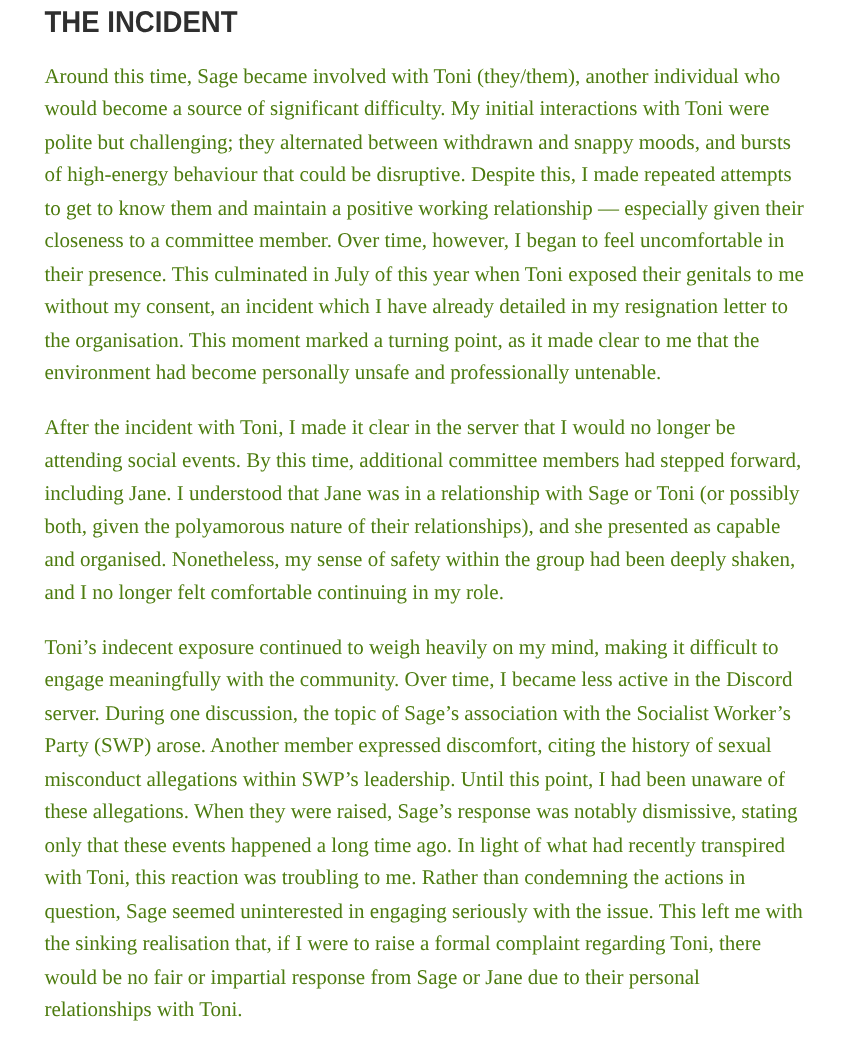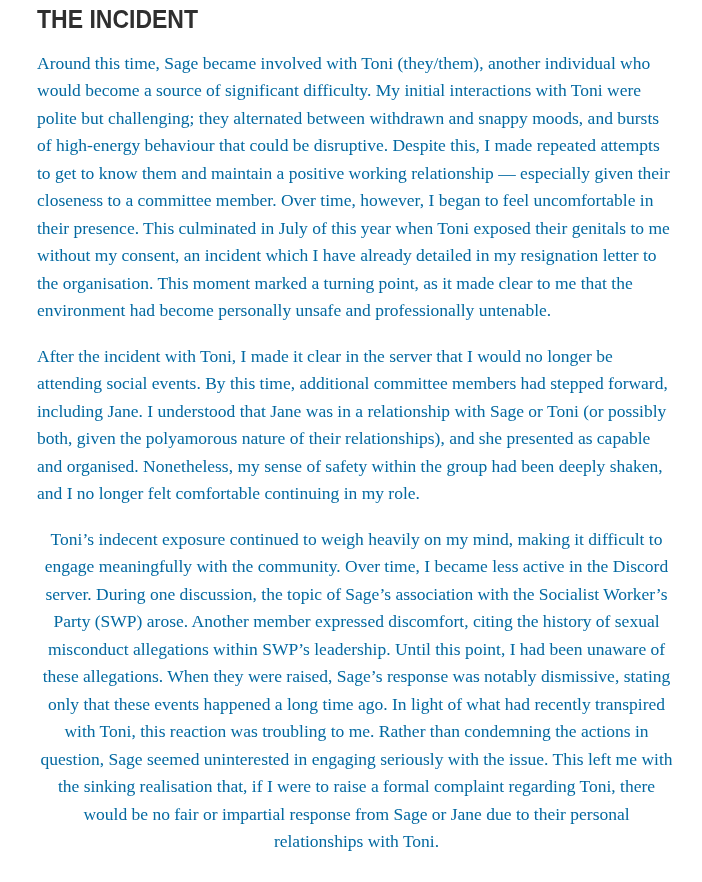--- a/index.html
+++ b/index.html
@@ -26,28 +26,27 @@
     letter-spacing: 0px;
     margin: 0 0 16px 0;
     transform: scaleX(0.92);
     transform-origin: left center;
     white-space: nowrap;
   }
   .body-copy p {
     font-family: "Liberation Serif", serif;
     font-size: 17.5px;
     line-height: 27.5px;
-    color: #0369a1;
+    color: #4d7c0f;
     margin: 0 0 18px 0;
     text-align: left;
     max-width: 656px;
   }
   .body-copy p:last-child {
     margin-bottom: 0;
-    text-align: center;
   }
 </style>
 </head>
 <body>
 
 <main class="document">
   <h1 class="section-heading">THE INCIDENT</h1>
 
   <section class="body-copy">
     <p>Around this time, Sage became involved with Toni (they/them), another individual who would become a source of significant difficulty. My initial interactions with Toni were polite but challenging; they alternated between withdrawn and snappy moods, and bursts of high-energy behaviour that could be disruptive. Despite this, I made repeated attempts to get to know them and maintain a positive working relationship — especially given their closeness to a committee member. Over time, however, I began to feel uncomfortable in their presence. This culminated in July of this year when Toni exposed their genitals to me without my consent, an incident which I have already detailed in my resignation letter to the organisation. This moment marked a turning point, as it made clear to me that the environment had become personally unsafe and professionally untenable.</p>

